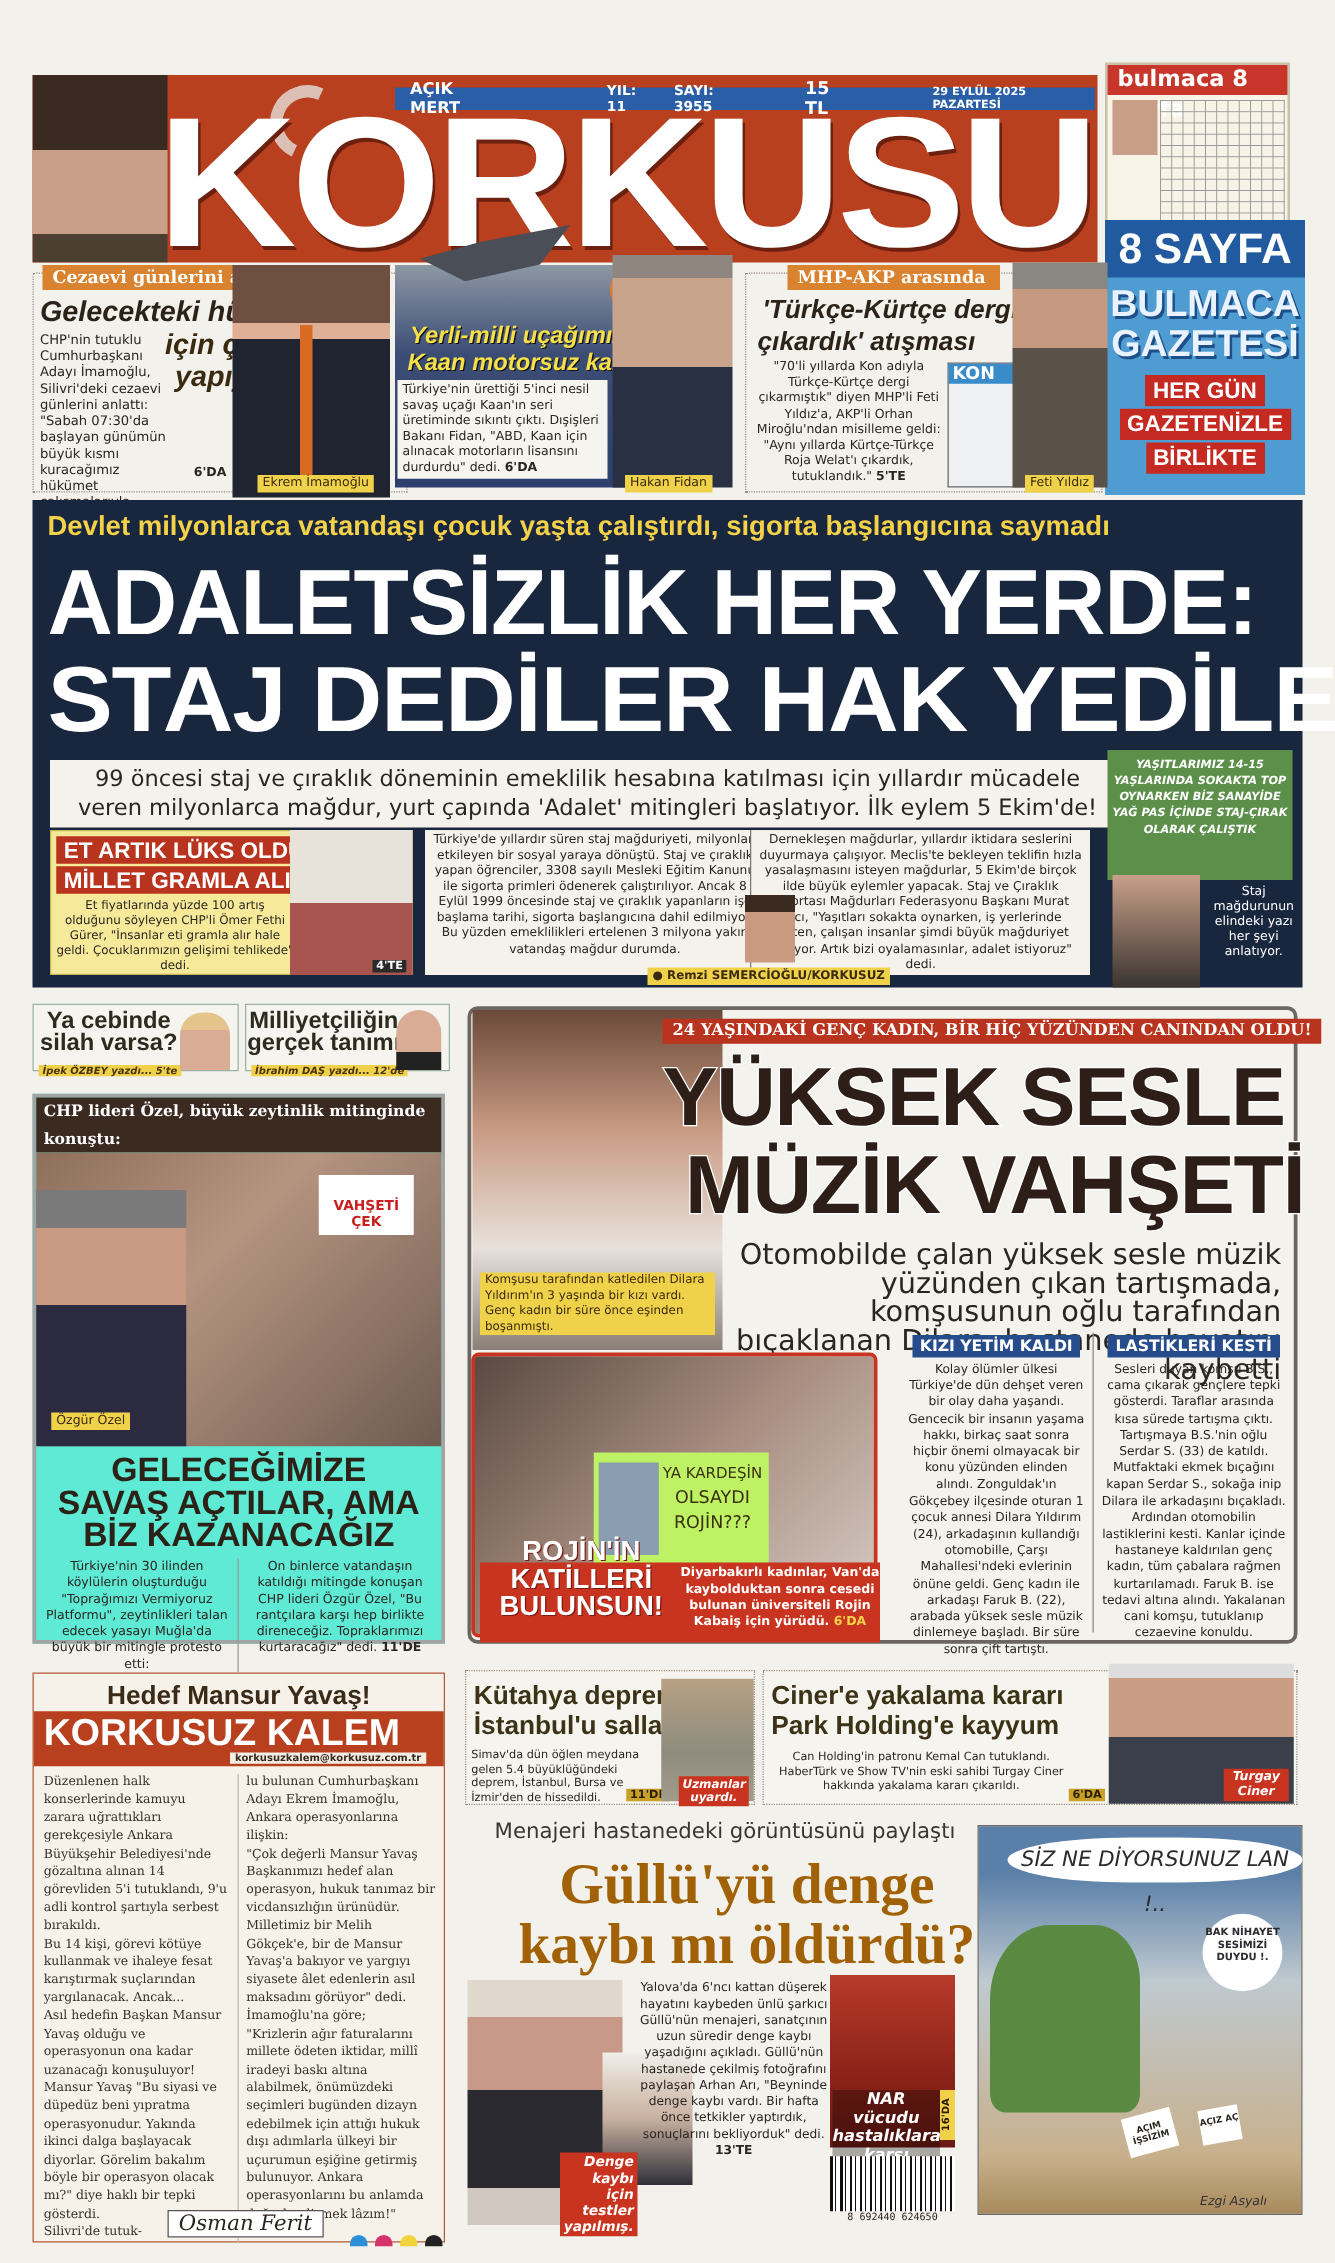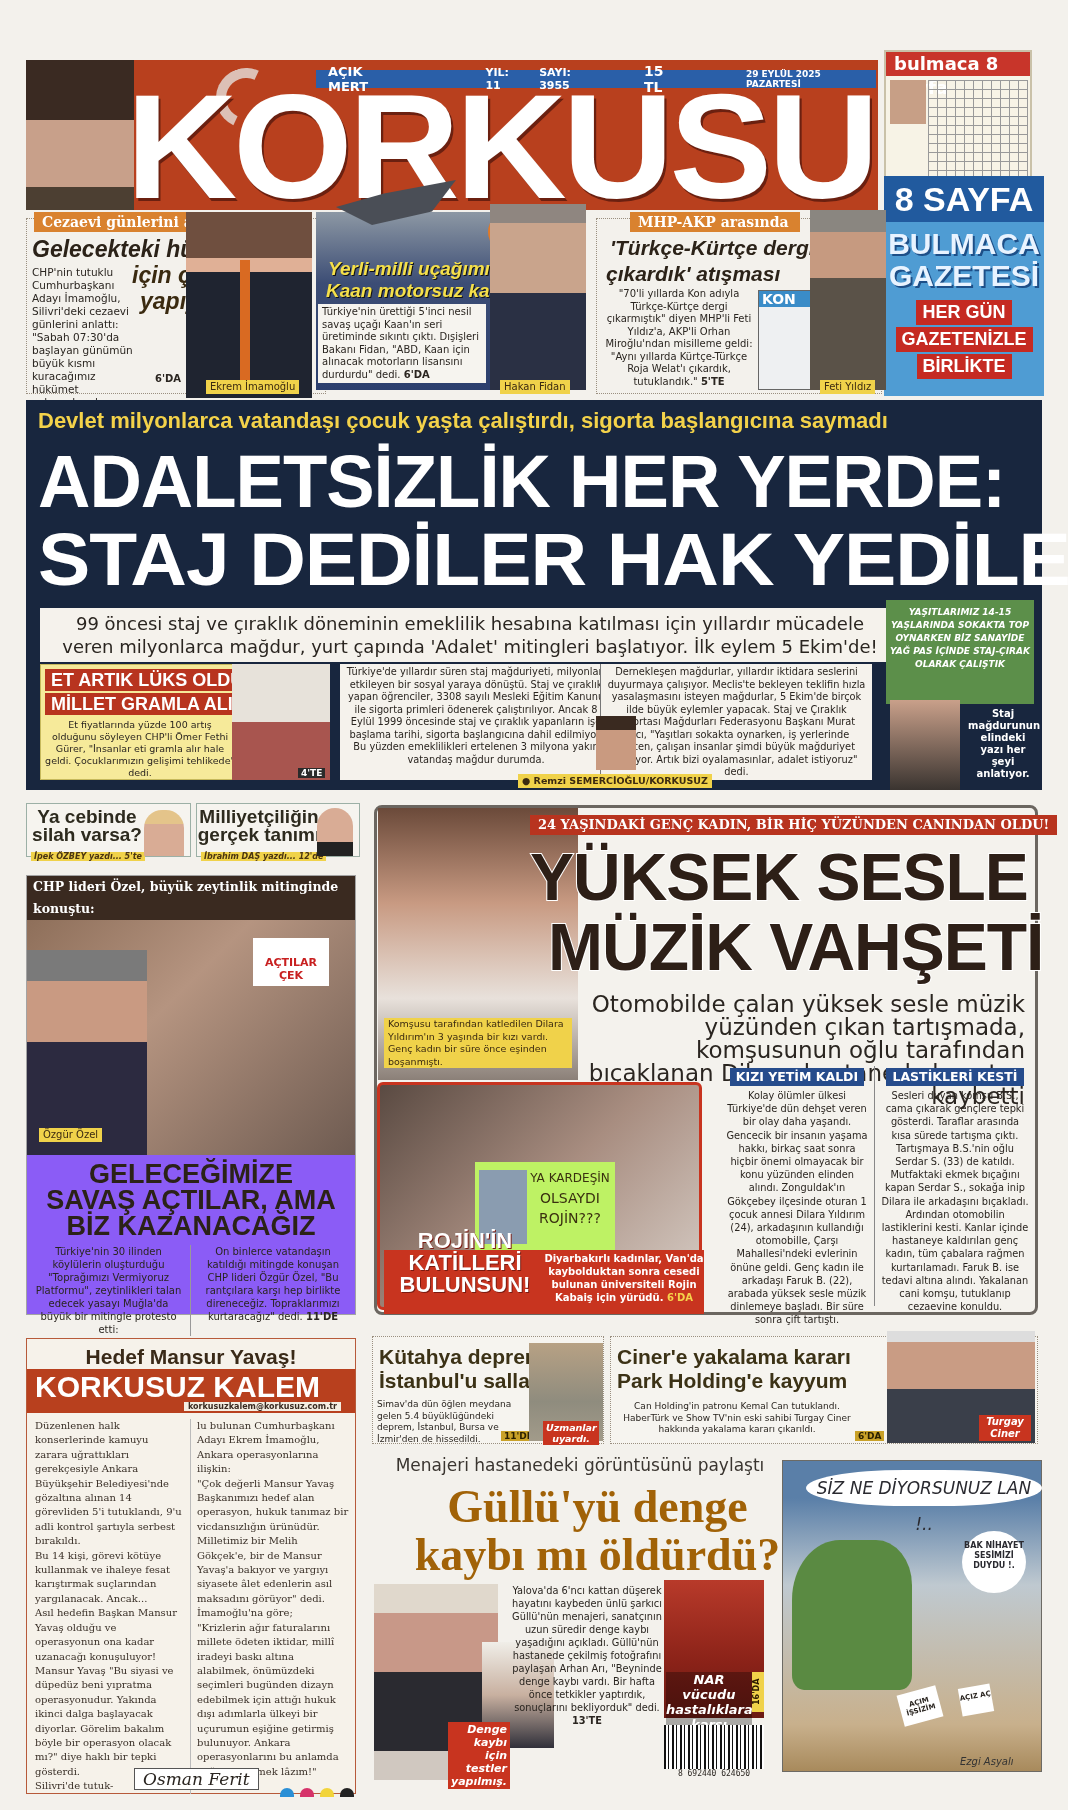--- a/index.html
+++ b/index.html
@@ -37,21 +37,21 @@
 #etbox .rt{background:#b8341f;color:#fff;font-family:"Liberation Sans",sans-serif;font-weight:bold;font-size:18px;line-height:22px;padding:0 6px;display:inline-block}
 #meat{left:232px;top:664px;width:98px;height:116px;background:linear-gradient(#e7e2da 0 50%,#a8554f 50%)}
 #col2{left:340px;top:664px;width:272px;height:116px;background:#f5f2ec;text-align:center}
 #col3{left:600px;top:664px;width:272px;height:116px;background:#f5f2ec;text-align:center;border-left:1px solid #777}
 #sign{left:886px;top:600px;width:148px;height:104px;background:#5c8f4a;color:#fff;font-weight:bold;font-style:italic;font-size:9px;line-height:13px;text-align:center;padding-top:6px}
 
 .colbox{border:1px solid #9cb0a6;background:#f6f4ef;height:54px}
 .colbox .t{font-family:"Liberation Sans",sans-serif;font-weight:bold;color:#2d2a1e;font-size:19px;line-height:18px;text-align:center}
 .colbox .by{background:#f0d24a;font-size:8px;font-weight:bold;font-style:italic;color:#4a3410;padding:0 3px;display:inline-block}
 
-#ozelbox{left:26px;top:875px;width:330px;height:440px;border:1px solid #a3a3a3;background:#8b5cf6}
+#ozelbox{left:26px;top:875px;width:330px;height:440px;border:3px solid #a3a3a3;background:#5eead4}
 #ozelkick{background:#3a2a20;color:#fff;font-family:"DejaVu Serif",serif;font-weight:bold;font-size:12.5px;line-height:22px;padding-left:6px}
 #crowd{height:235px;background:linear-gradient(135deg,#8e6f5a,#b59480 40%,#6e5b51)}
 #ozelhed{font-family:"Liberation Sans",sans-serif;font-weight:bold;font-size:27px;line-height:26px;color:#2b2218;text-align:center;margin-top:6px}
 
 #crimebox{left:374px;top:805px;width:664px;height:510px;border:3px solid #6b6660;border-radius:8px;background:#f4f2ed}
 #crimekick{left:530px;top:815px;background:#b8341f;color:#fff;font-family:"DejaVu Serif",serif;font-weight:bold;font-size:13px;line-height:20px;padding:0 8px;white-space:nowrap}
 #girl{left:378px;top:808px;width:200px;height:272px;background:linear-gradient(180deg,#6b4a3a,#c89a82 35%,#e8e1db 70%,#8b8078)}
 .crimehed{font-family:"Liberation Sans",sans-serif;font-weight:bold;font-size:66px;line-height:70px;color:#2d1f17;-webkit-text-stroke:2px #fff;paint-order:stroke fill;text-shadow:0 0 0 #fff;white-space:nowrap;letter-spacing:-1px}
 #crimedeck{left:575px;top:993px;width:450px;text-align:right;font-size:23px;line-height:23px;color:#2a2520}
 #rojinphoto{left:377px;top:1082px;width:325px;height:228px;background:linear-gradient(135deg,#5a4a42,#a88d80 50%,#d8cfc8)}
@@ -143,21 +143,21 @@
 <div id="mainbox" class="abs"></div>
 <div id="kicker" class="abs">Devlet milyonlarca vatandaşı çocuk yaşta çalıştırdı, sigorta başlangıcına saymadı</div>
 <div class="abs bighed" style="left:38px;top:444px;transform:scaleX(.98)">ADALETSİZLİK HER YERDE:</div>
 <div class="abs bighed" style="left:38px;top:522px;transform:scaleX(1.06)">STAJ DEDİLER HAK YEDİLER</div>
 <div id="deck" class="abs">
   <div>99 öncesi staj ve çıraklık döneminin emeklilik hesabına katılması için yıllardır mücadele</div>
   <div>veren milyonlarca mağdur, yurt çapında 'Adalet' mitingleri başlatıyor. İlk eylem 5 Ekim'de!</div>
 </div>
 <div id="sign" class="abs">YAŞITLARIMIZ 14-15 YAŞLARINDA SOKAKTA TOP OYNARKEN BİZ SANAYİDE YAĞ PAS İÇİNDE STAJ-ÇIRAK OLARAK ÇALIŞTIK</div>
 <div class="abs" style="left:890px;top:700px;width:70px;height:90px;background:linear-gradient(180deg,#c9a08a,#3a3430)"></div>
-<div class="abs" style="left:968px;top:708px;width:70px;color:#fff;font-weight:bold;font-size:10px;line-height:12px;text-align:center">Staj mağdurunun elindeki yazı her şeyi anlatıyor.</div>
+<div class="abs" style="left:968px;top:708px;width:70px;color:#fff;font-weight:normal;font-size:10px;line-height:12px;text-align:center">Staj mağdurunun elindeki yazı her şeyi anlatıyor.</div>
 
 <div id="etbox" class="abs">
   <div style="padding:4px 0 0 4px">
     <div class="rt">ET ARTIK LÜKS OLDU</div><br>
     <div class="rt" style="margin-top:2px">MİLLET GRAMLA ALIYOR</div>
   </div>
   <div class="small" style="width:196px;text-align:center;padding:4px 2px 0 4px;font-size:9.5px;line-height:12px">Et fiyatlarında yüzde 100 artış olduğunu söyleyen CHP'li Ömer Fethi Gürer, "İnsanlar eti gramla alır hale geldi. Çocuklarımızın gelişimi tehlikede" dedi.</div>
 </div>
 <div id="meat" class="abs"></div>
 <div class="abs" style="left:298px;top:768px;background:#2a2a2a;color:#fff;font-size:9px;font-weight:bold;padding:0 3px">4'TE</div>
@@ -176,21 +176,21 @@
 <div class="abs colbox" style="left:196px;top:803px;width:164px">
   <div class="t" style="width:124px;margin-top:4px">Milliyetçiliğin</div>
   <div class="t" style="width:124px">gerçek tanımı</div>
   <div class="by" style="margin-left:4px">İbrahim DAŞ yazdı... 12'de</div>
   <div style="position:absolute;right:6px;top:4px;width:36px;height:48px;border-radius:18px 18px 0 0;background:linear-gradient(180deg,#d9ac95 0 70%,#222 70%)"></div>
 </div>
 
 <div id="ozelbox" class="abs">
   <div id="ozelkick">CHP lideri Özel, büyük zeytinlik mitinginde konuştu:</div>
   <div id="crowd" style="position:relative">
-    <div style="position:absolute;left:226px;top:18px;width:76px;height:48px;background:#fff;color:#c82020;font-weight:bold;font-size:11px;text-align:center;padding-top:18px">AÇTILAR ÇEK</div>
+    <div style="position:absolute;left:226px;top:18px;width:76px;height:48px;background:#fff;color:#c82020;font-weight:bold;font-size:11px;text-align:center;padding-top:18px">VAHŞETİ ÇEK</div>
     <div style="position:absolute;left:0;top:30px;width:120px;height:205px;background:linear-gradient(180deg,#7a7a7a 0 15%,#c99a82 15% 45%,#2c2a40 45%)"></div>
     <div class="capt" style="position:absolute;left:12px;top:208px;font-size:10px">Özgür Özel</div>
   </div>
   <div id="ozelhed">
     <div>GELECEĞİMİZE</div>
     <div>SAVAŞ AÇTILAR, AMA</div>
     <div>BİZ KAZANACAĞIZ</div>
   </div>
   <div style="display:flex;margin-top:6px">
     <div class="small" style="width:164px;text-align:center;font-size:10px;line-height:13px;padding:0 6px;border-right:1px solid #999">Türkiye'nin 30 ilinden köylülerin oluşturduğu "Toprağımızı Vermiyoruz Platformu", zeytinlikleri talan edecek yasayı Muğla'da büyük bir mitingle protesto etti:</div>

